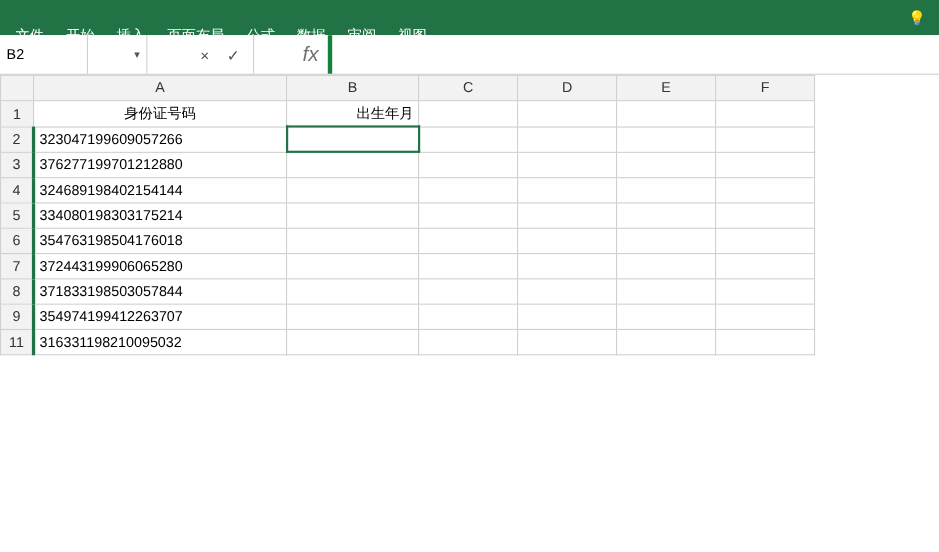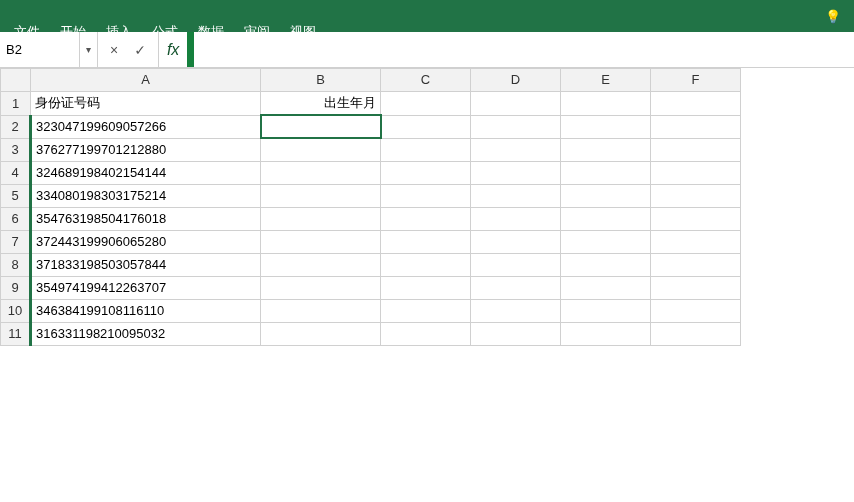--- a/index.html
+++ b/index.html
@@ -32,20 +32,21 @@
       padding: 0 8px;
     }
 
     
     .formula-bar {
       display: flex;
       align-items: center;
       height: 36px;
       border-bottom: 1px solid #d0d0d0;
       background: #fff;
+      gap: 36px;
     }
     .cell-ref-box {
       width: 80px;
       border-right: 1px solid #d0d0d0;
       padding: 0 6px;
       font-size: 13px;
       display: flex;
       align-items: center;
       height: 100%;
       min-width: 80px;
@@ -77,23 +78,23 @@
       border-right: 1px solid #d0d0d0;
     }
     .formula-action-btn {
       font-size: 14px;
       color: #555;
       cursor: pointer;
       padding: 2px 4px;
     }
     .fx-label {
       padding: 0 8px;
-      font-size: 16px;
-      color: #14532d;
-      border-right: 7px solid #15803d;
+      font-size: 19px;
+      color: #737373;
+      border-right: 4px solid #15803d;
       height: 100%;
       display: flex;
       align-items: center;
       font-style: italic;
     }
     .formula-input {
       flex: 1;
       border: none;
       outline: none;
       padding: 0 8px;
@@ -169,20 +170,21 @@
       border-left: 3px solid #217346 !important;
     }
   </style>
 </head>
 <body>
 
 <div class="menu-bar">
   <span class="menu-item">文件</span>
   <span class="menu-item">开始</span>
   <span class="menu-item">插入</span>
+  <span class="menu-item">页面布局</span>
   <span class="menu-item">公式</span>
   <span class="menu-item">数据</span>
   <span class="menu-item">审阅</span>
   <span class="menu-item">视图</span>
   <div class="menu-search">
     <span>💡</span>
   </div>
 </div>
 
 <div class="formula-bar">
@@ -217,21 +219,21 @@
           <th class="col-header">B</th>
           <th class="col-header">C</th>
           <th class="col-header">D</th>
           <th class="col-header">E</th>
           <th class="col-header">F</th>
         </tr>
       </thead>
       <tbody id="table-body">
       <tr>
             <td class="row-header">1</td>
-            <td class="cell" style="">身份证号码</td>
+            <td class="cell" style="text-align: center;">身份证号码</td>
             <td class="cell" style="text-align: right;">出生年月</td>
             <td class="cell"></td>
             <td class="cell"></td>
             <td class="cell"></td>
             <td class="cell"></td>
           </tr>
           <tr>
             <td class="row-header">2</td>
             <td class="cell has-indicator">323047199609057266</td>
             <td class="cell cell-selected"></td>
@@ -290,29 +292,20 @@
             <td class="cell has-indicator">371833198503057844</td>
             <td class="cell"></td>
             <td class="cell"></td>
             <td class="cell"></td>
             <td class="cell"></td>
             <td class="cell"></td>
           </tr>
           <tr>
             <td class="row-header">9</td>
             <td class="cell has-indicator">354974199412263707</td>
-            <td class="cell"></td>
-            <td class="cell"></td>
-            <td class="cell"></td>
-            <td class="cell"></td>
-            <td class="cell"></td>
-          </tr>
-          <tr>
-            <td class="row-header">10</td>
-            <td class="cell has-indicator">346384199108116110</td>
             <td class="cell"></td>
             <td class="cell"></td>
             <td class="cell"></td>
             <td class="cell"></td>
             <td class="cell"></td>
           </tr>
           <tr>
             <td class="row-header">11</td>
             <td class="cell has-indicator">316331198210095032</td>
             <td class="cell"></td>

